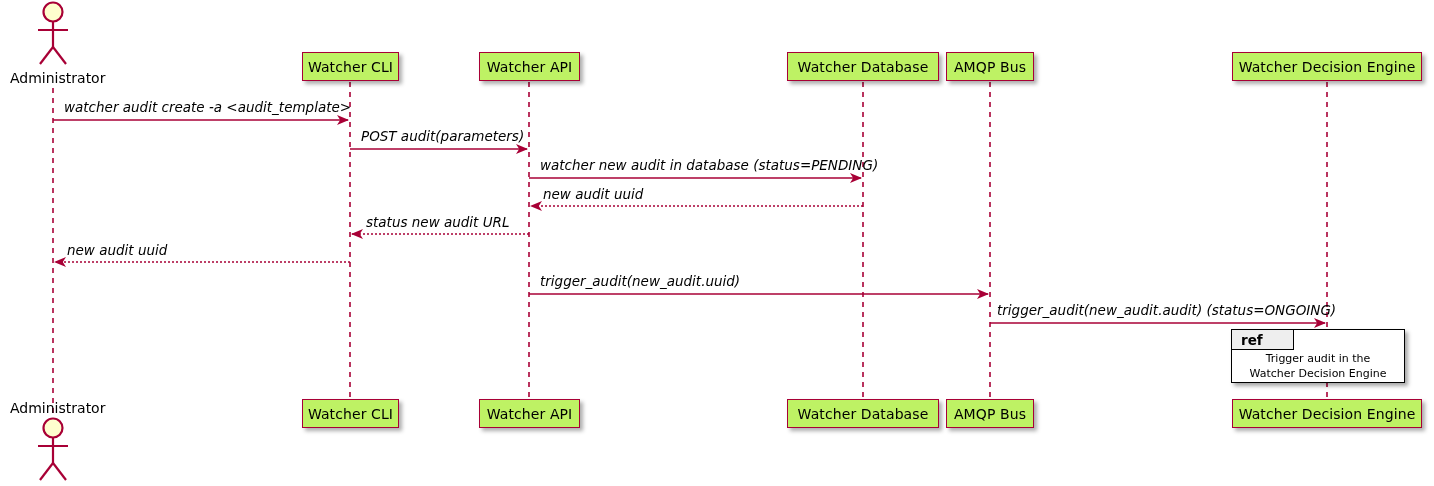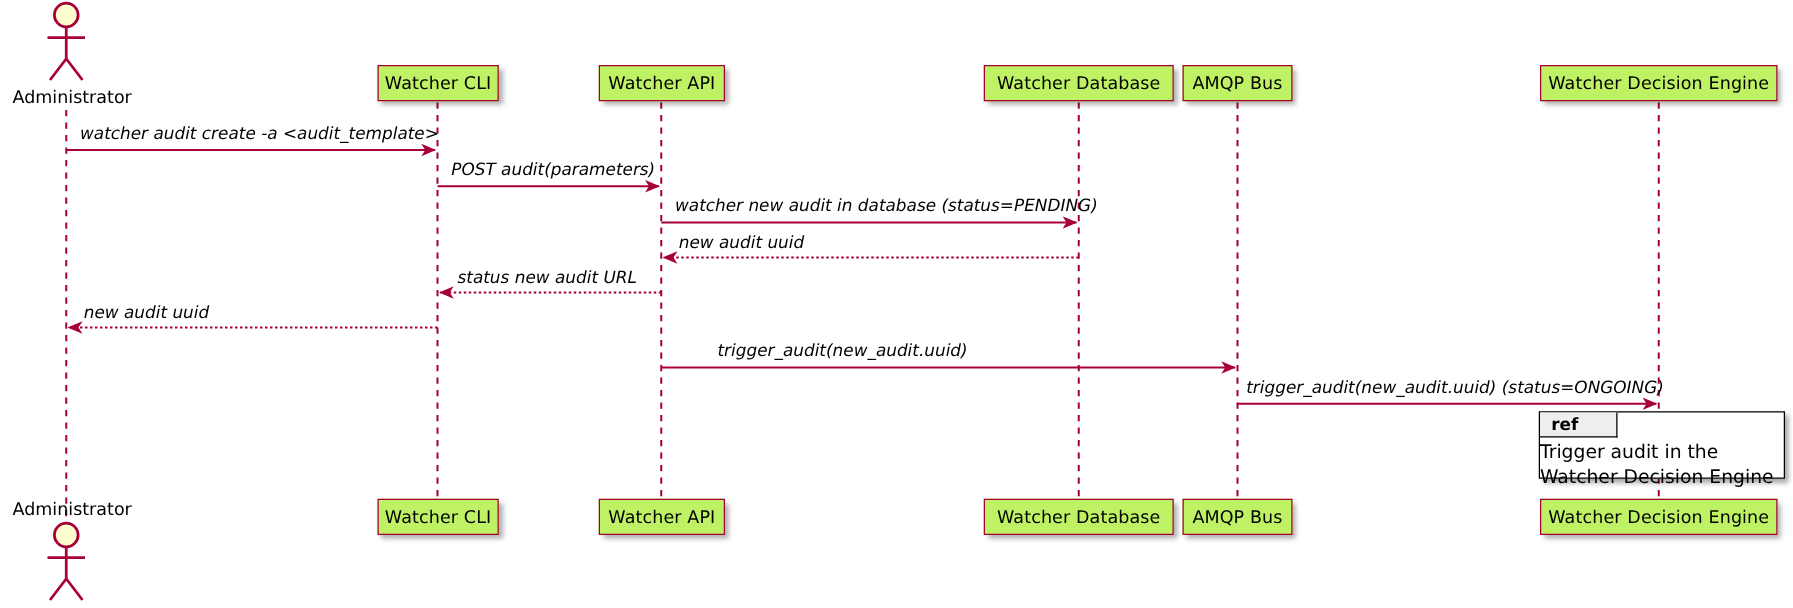--- a/index.html
+++ b/index.html
@@ -77,22 +77,22 @@
     align-items: center;
     padding-left: 9px;
     box-sizing: border-box;
     color: #000000;
   }
   .ref-body {
     position: absolute;
     left: 0;
     top: 22px;
     width: 100%;
-    text-align: left;
-    font-size: 15px;
+    text-align: center;
+    font-size: 11px;
     color: #000000;
     line-height: 1.32;
   }
 </style>
 </head>
 <body>
 
 <div id="diagram">
 
   <svg class="canvas" xmlns="http://www.w3.org/2000/svg">
@@ -175,25 +175,25 @@
       </div>
     </div>
 
   <div id="labels-layer">
       <div class="msg-label" style="left: 64px; top: 101px;">watcher audit create -a &lt;audit_template&gt;</div>
       <div class="msg-label" style="left: 361px; top: 130px; text-align: center;">POST audit(parameters)</div>
       <div class="msg-label" style="left: 540px; top: 159px;">watcher new audit in database (status=PENDING)</div>
       <div class="msg-label" style="left: 543px; top: 188px;">new audit uuid</div>
       <div class="msg-label" style="left: 366px; top: 216px;">status new audit URL</div>
       <div class="msg-label" style="left: 67px; top: 244px;">new audit uuid</div>
-      <div class="msg-label" style="left: 540px; top: 275px; margin-left: 34px;">trigger_audit(new_audit.uuid)</div>
-      <div class="msg-label" style="left: 997px; top: 304px;">trigger_audit(new_audit.uuid) (status=ONGOING)</div>
-    </div>
-
-  <div class="refbox" id="ref-fragment" style="left: 1231px; top: 329px; width: 197px; height: 54px;">
+      <div class="msg-label" style="left: 540px; top: 275px;">trigger_audit(new_audit.uuid)</div>
+      <div class="msg-label" style="left: 997px; top: 304px;">trigger_audit(new_audit.audit) (status=ONGOING)</div>
+    </div>
+
+  <div class="refbox" id="ref-fragment" style="left: 1231px; top: 329px; width: 174px; height: 54px;">
     <div class="ref-tab">
       <span>ref</span>
     </div>
     <div class="ref-body">
       <div>Trigger audit in the</div>
       <div>Watcher Decision Engine</div>
     </div>
   </div>
 
 </div>

